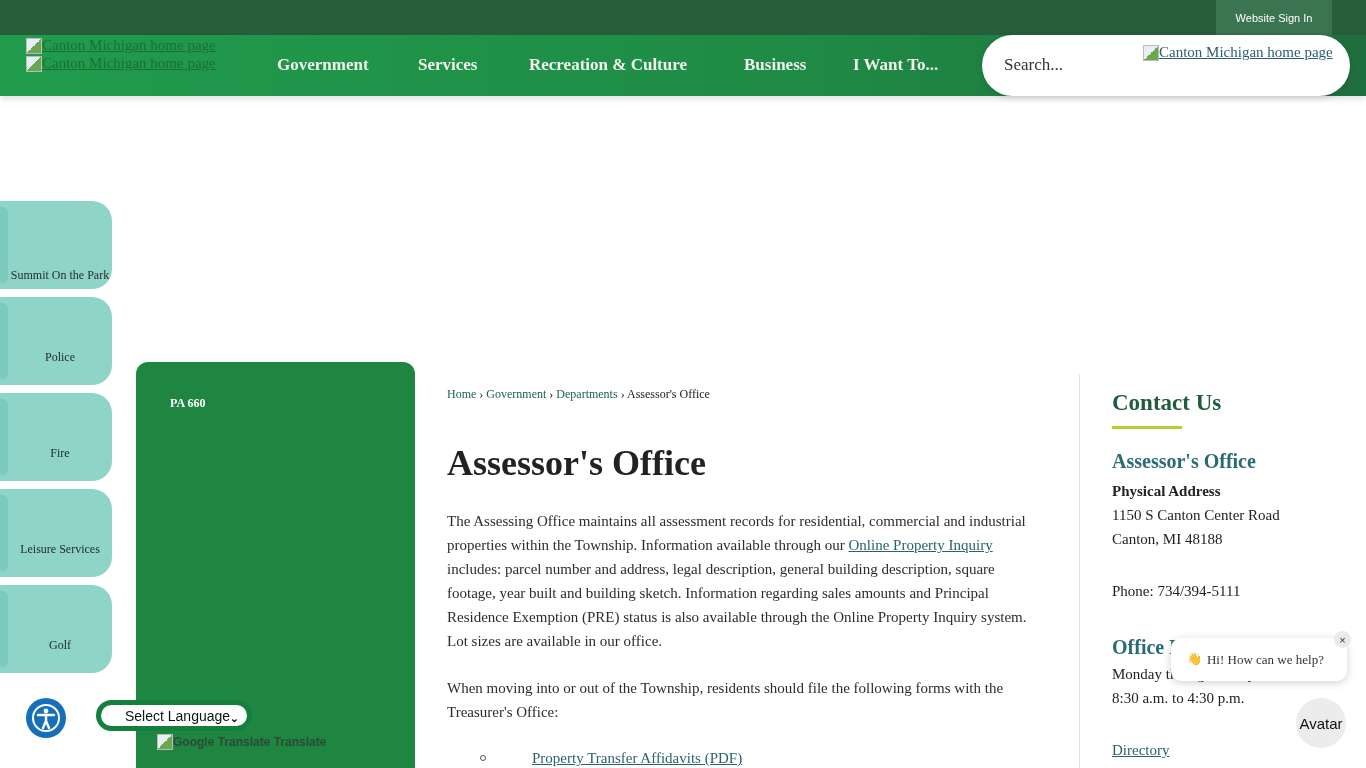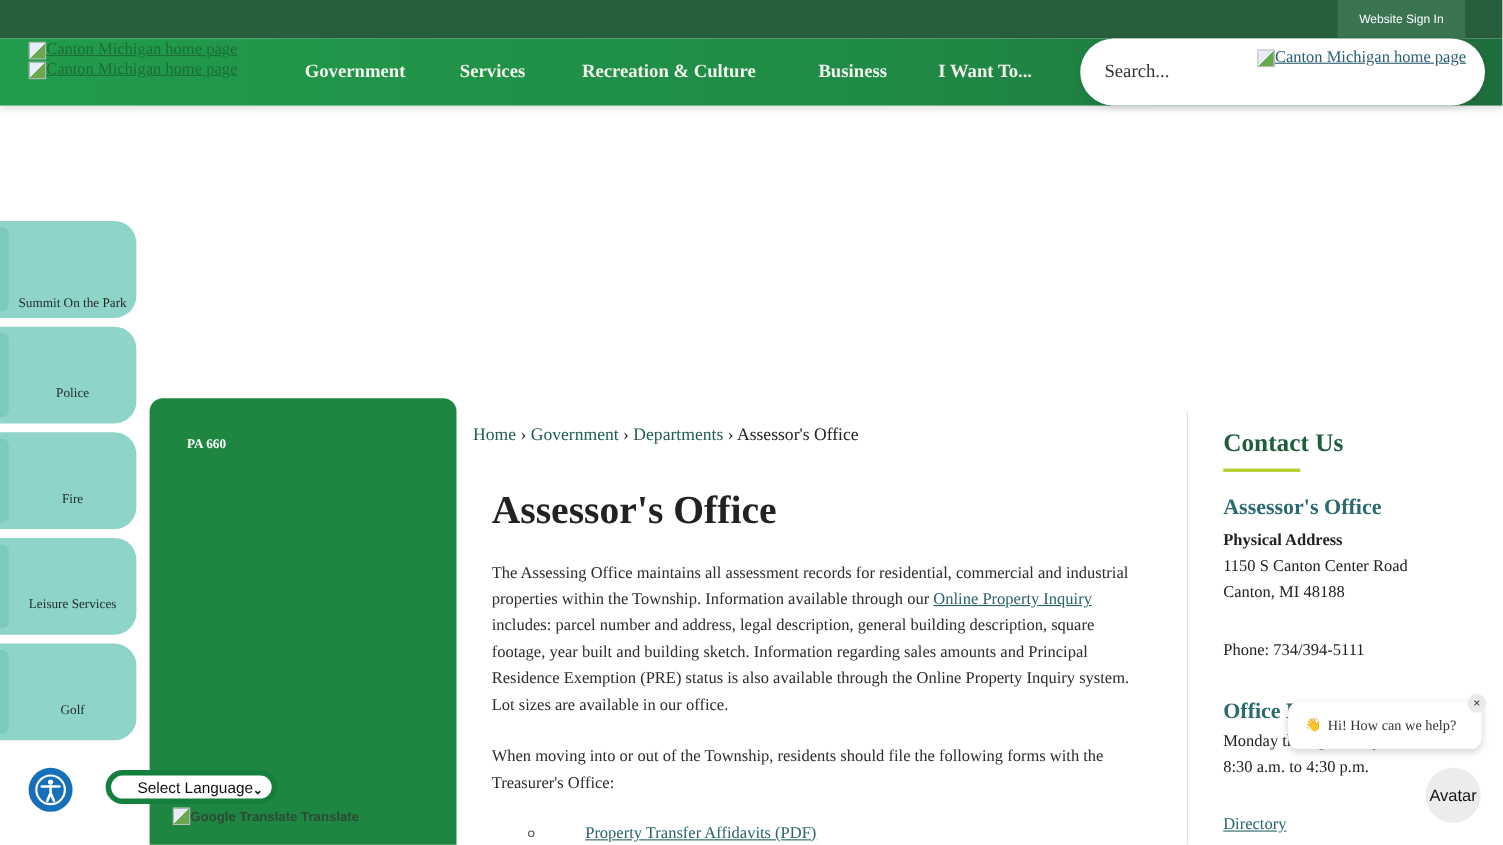--- a/index.html
+++ b/index.html
@@ -23,38 +23,38 @@
   .logo2 { top: 20px; }
   .nav-item { position: absolute; top: 20px; color: #f2f6ee; font-weight: bold; font-size: 17px; cursor: pointer; }
 
   .search-pill { position: absolute; left: 982px; top: 35px; width: 368px; height: 61px; background: #fff; border-radius: 31px; box-shadow: 0 2px 6px rgba(0,0,0,0.12); }
   .search-input { position: absolute; left: 22px; top: 20px; width: 120px; border: none; outline: none; font-family: "Liberation Serif", serif; font-size: 17px; color: #333; background: transparent; }
   .search-input::placeholder { color: #333; }
   .search-logo { position: absolute; left: 161px; top: 9px; font-size: 15px; color: #2b5e72; text-decoration: underline; display: flex; align-items: center; }
   .search-logo .broken { width: 16px; height: 16px; border: 1px solid #bbb; background: linear-gradient(135deg,#e8eef5 50%, #6aa84f 50%); }
 
   
-  .quick { position: absolute; left: 0; width: 124px; height: 88px; background: #8fd4c8; border-radius: 0 20px 20px 0; cursor: pointer; }
+  .quick { position: absolute; left: 0; width: 112px; height: 88px; background: #8fd4c8; border-radius: 0 20px 20px 0; cursor: pointer; }
   .quick::before { content: ""; position: absolute; left: 0; top: 6px; width: 8px; height: 76px; background: #7ccabd; border-radius: 0 6px 6px 0; }
   .quick-label { position: absolute; left: 8px; right: 0; bottom: 6px; text-align: center; font-size: 12px; color: #1f2a2a; line-height: 15px; }
 
   
   .green-panel { position: absolute; left: 136px; top: 362px; width: 279px; height: 420px; background: #1f8642; border-radius: 12px 12px 0 0; }
   .pa660 { position: absolute; left: 34px; top: 34px; color: #fff; font-size: 12px; font-weight: bold; cursor: pointer; }
 
   
   .a11y { position: absolute; left: 26px; top: 698px; width: 40px; height: 40px; border-radius: 50%; background: #1670b9; cursor: pointer; display: flex; align-items: center; justify-content: center; }
   .lang-select { position: absolute; left: 96px; top: 700px; width: 156px; height: 31px; border: 5px solid #15803d; border-radius: 16px; background: #fff;
     font-family: "Liberation Sans", sans-serif; font-size: 14px; color: #111; padding-left: 24px; display: flex; align-items: center; cursor: pointer; }
   .lang-select .chev { position: absolute; right: 8px; top: 7px; font-size: 11px; font-weight: bold; }
   .gt { position: absolute; left: 157px; top: 734px; font-family: "Liberation Sans", sans-serif; font-size: 12px; font-weight: bold; color: #2c4a33; display: flex; align-items: center; }
   .gt .broken { width: 16px; height: 16px; border: 1px solid #bbb; background: linear-gradient(135deg,#e8eef5 50%, #6aa84f 50%); }
 
   
-  .breadcrumb { position: absolute; left: 430px; top: 387px; font-size: 16px; color: #222; }
+  .breadcrumb { position: absolute; left: 447px; top: 387px; font-size: 12px; color: #222; }
   .breadcrumb a { color: #1e5e53; text-decoration: none; cursor: pointer; }
   .page-title { position: absolute; left: 447px; top: 442px; font-size: 36px; font-weight: bold; color: #222; }
   .para { position: absolute; left: 447px; width: 600px; font-size: 15px; line-height: 24px; color: #2c2c2c; }
   .para a { color: #28636a; text-decoration: underline; cursor: pointer; }
   .p1 { top: 509px; }
   .p2 { top: 676px; }
   .list { position: absolute; left: 495px; top: 746px; font-size: 15px; line-height: 24px; }
   .list .bullet { position: absolute; left: -15px; top: 9px; width: 6px; height: 6px; border: 1px solid #555; border-radius: 50%; }
   .list a { color: #28636a; text-decoration: underline; cursor: pointer; margin-left: 37px; }
 

